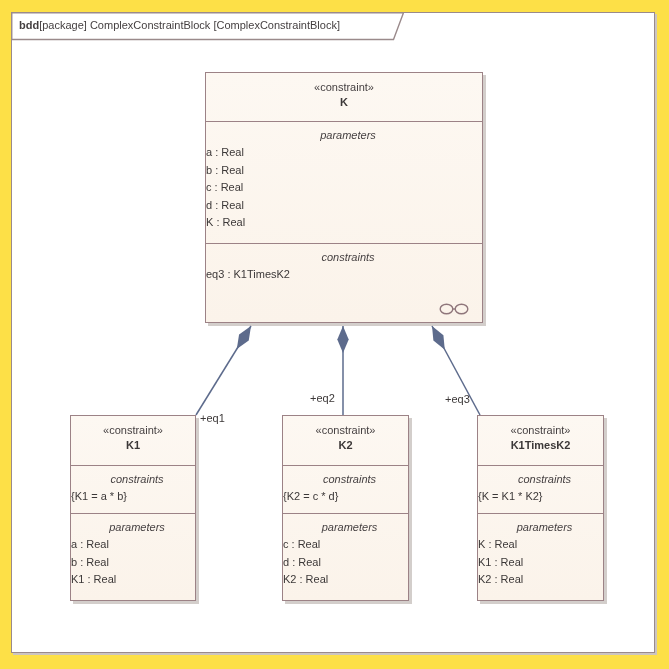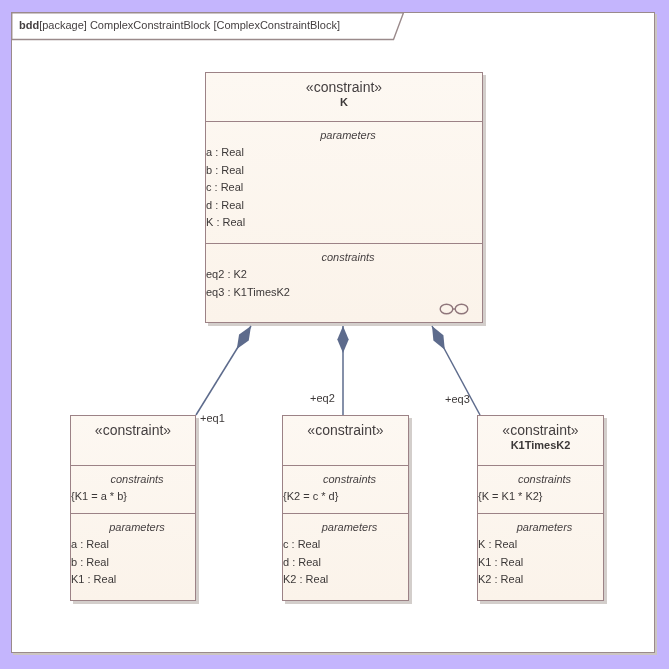--- a/index.html
+++ b/index.html
@@ -4,21 +4,21 @@
 <style>
   * { margin:0; padding:0; box-sizing:border-box; }
   html,body { background:#ffffff; }
   body {
     font-family:"Liberation Sans", sans-serif;
     color:#3c3838;
     width:669px; height:669px;
     position:relative;
     -webkit-font-smoothing:antialiased;
   }
-  .canvas { position:absolute; left:0; top:0; width:669px; height:669px; background:#c4b5fd; }
+  .canvas { position:absolute; left:0; top:0; width:669px; height:669px; background:#fde047; }
 
   
   .frame {
     position:absolute; left:11px; top:12px; width:644px; height:641px;
     border:1.5px solid #9a8a8b;
     background:#ffffff;
     box-shadow:2px 2px 0 #ccc5c1;
   }
   .frame-tab-svg { position:absolute; left:11px; top:12px; width:394px; height:29px; }
   .frame-tab-text {
@@ -44,21 +44,21 @@
   .compartment + .compartment { border-top:1px solid #9c8286; }
 
   .blk-k .c-header { height:48px; }
   .blk-k .c-params { height:122px; }
   .blk-k .c-constr { height:81px; }
   .blk-sub .c-header { height:49px; }
   .blk-sub .c-constr { height:48px; }
   .blk-sub .c-params { height:89px; }
 
   .c-header { text-align:center; padding-top:7px; }
-  .stereotype { font-size:14px; line-height:14px; color:#443f40; }
+  .stereotype { font-size:11px; line-height:14px; color:#443f40; }
   .block-name { font-size:11px; font-weight:bold; line-height:17px; color:#3c3838; }
 
   .comp-title {
     text-align:center; font-style:italic; font-size:11px;
     padding-top:6px; line-height:15px; color:#443f40;margin-left:8px;
   }
   .comp-rows { padding-top:1px; }
   .comp-row { line-height:17.5px; white-space:nowrap; }
 
   
@@ -100,54 +100,55 @@
         <div class="comp-row">a : Real</div>
         <div class="comp-row">b : Real</div>
         <div class="comp-row">c : Real</div>
         <div class="comp-row">d : Real</div>
         <div class="comp-row">K : Real</div>
       </div>
     </div>
     <div class="compartment c-constr">
       <div class="comp-title">constraints</div>
       <div class="comp-rows">
-        <div class="comp-row">eq2 : K2</div>
         <div class="comp-row">eq3 : K1TimesK2</div>
       </div>
       <svg class="spectacles" viewBox="0 0 30 14">
         <ellipse cx="7.5" cy="7" rx="6.3" ry="4.8" fill="none" stroke="#8f767b" stroke-width="1.4"></ellipse>
         <ellipse cx="22.5" cy="7" rx="6.3" ry="4.8" fill="none" stroke="#8f767b" stroke-width="1.4"></ellipse>
         <line x1="13.8" y1="7" x2="16.2" y2="7" stroke="#8f767b" stroke-width="1.4"></line>
       </svg>
     </div>
   </div>
 
   <div class="block blk-sub blk-k1">
     <div class="compartment c-header">
       <div class="stereotype">«constraint»</div>
+      <div class="block-name">K1</div>
     </div>
     <div class="compartment c-constr">
       <div class="comp-title">constraints</div>
       <div class="comp-rows">
         <div class="comp-row">{K1 = a * b}</div>
       </div>
     </div>
     <div class="compartment c-params">
       <div class="comp-title">parameters</div>
       <div class="comp-rows">
         <div class="comp-row">a : Real</div>
         <div class="comp-row">b : Real</div>
         <div class="comp-row">K1 : Real</div>
       </div>
     </div>
   </div>
 
   <div class="block blk-sub blk-k2">
     <div class="compartment c-header">
       <div class="stereotype">«constraint»</div>
+      <div class="block-name">K2</div>
     </div>
     <div class="compartment c-constr">
       <div class="comp-title">constraints</div>
       <div class="comp-rows">
         <div class="comp-row">{K2 = c * d}</div>
       </div>
     </div>
     <div class="compartment c-params">
       <div class="comp-title">parameters</div>
       <div class="comp-rows">

